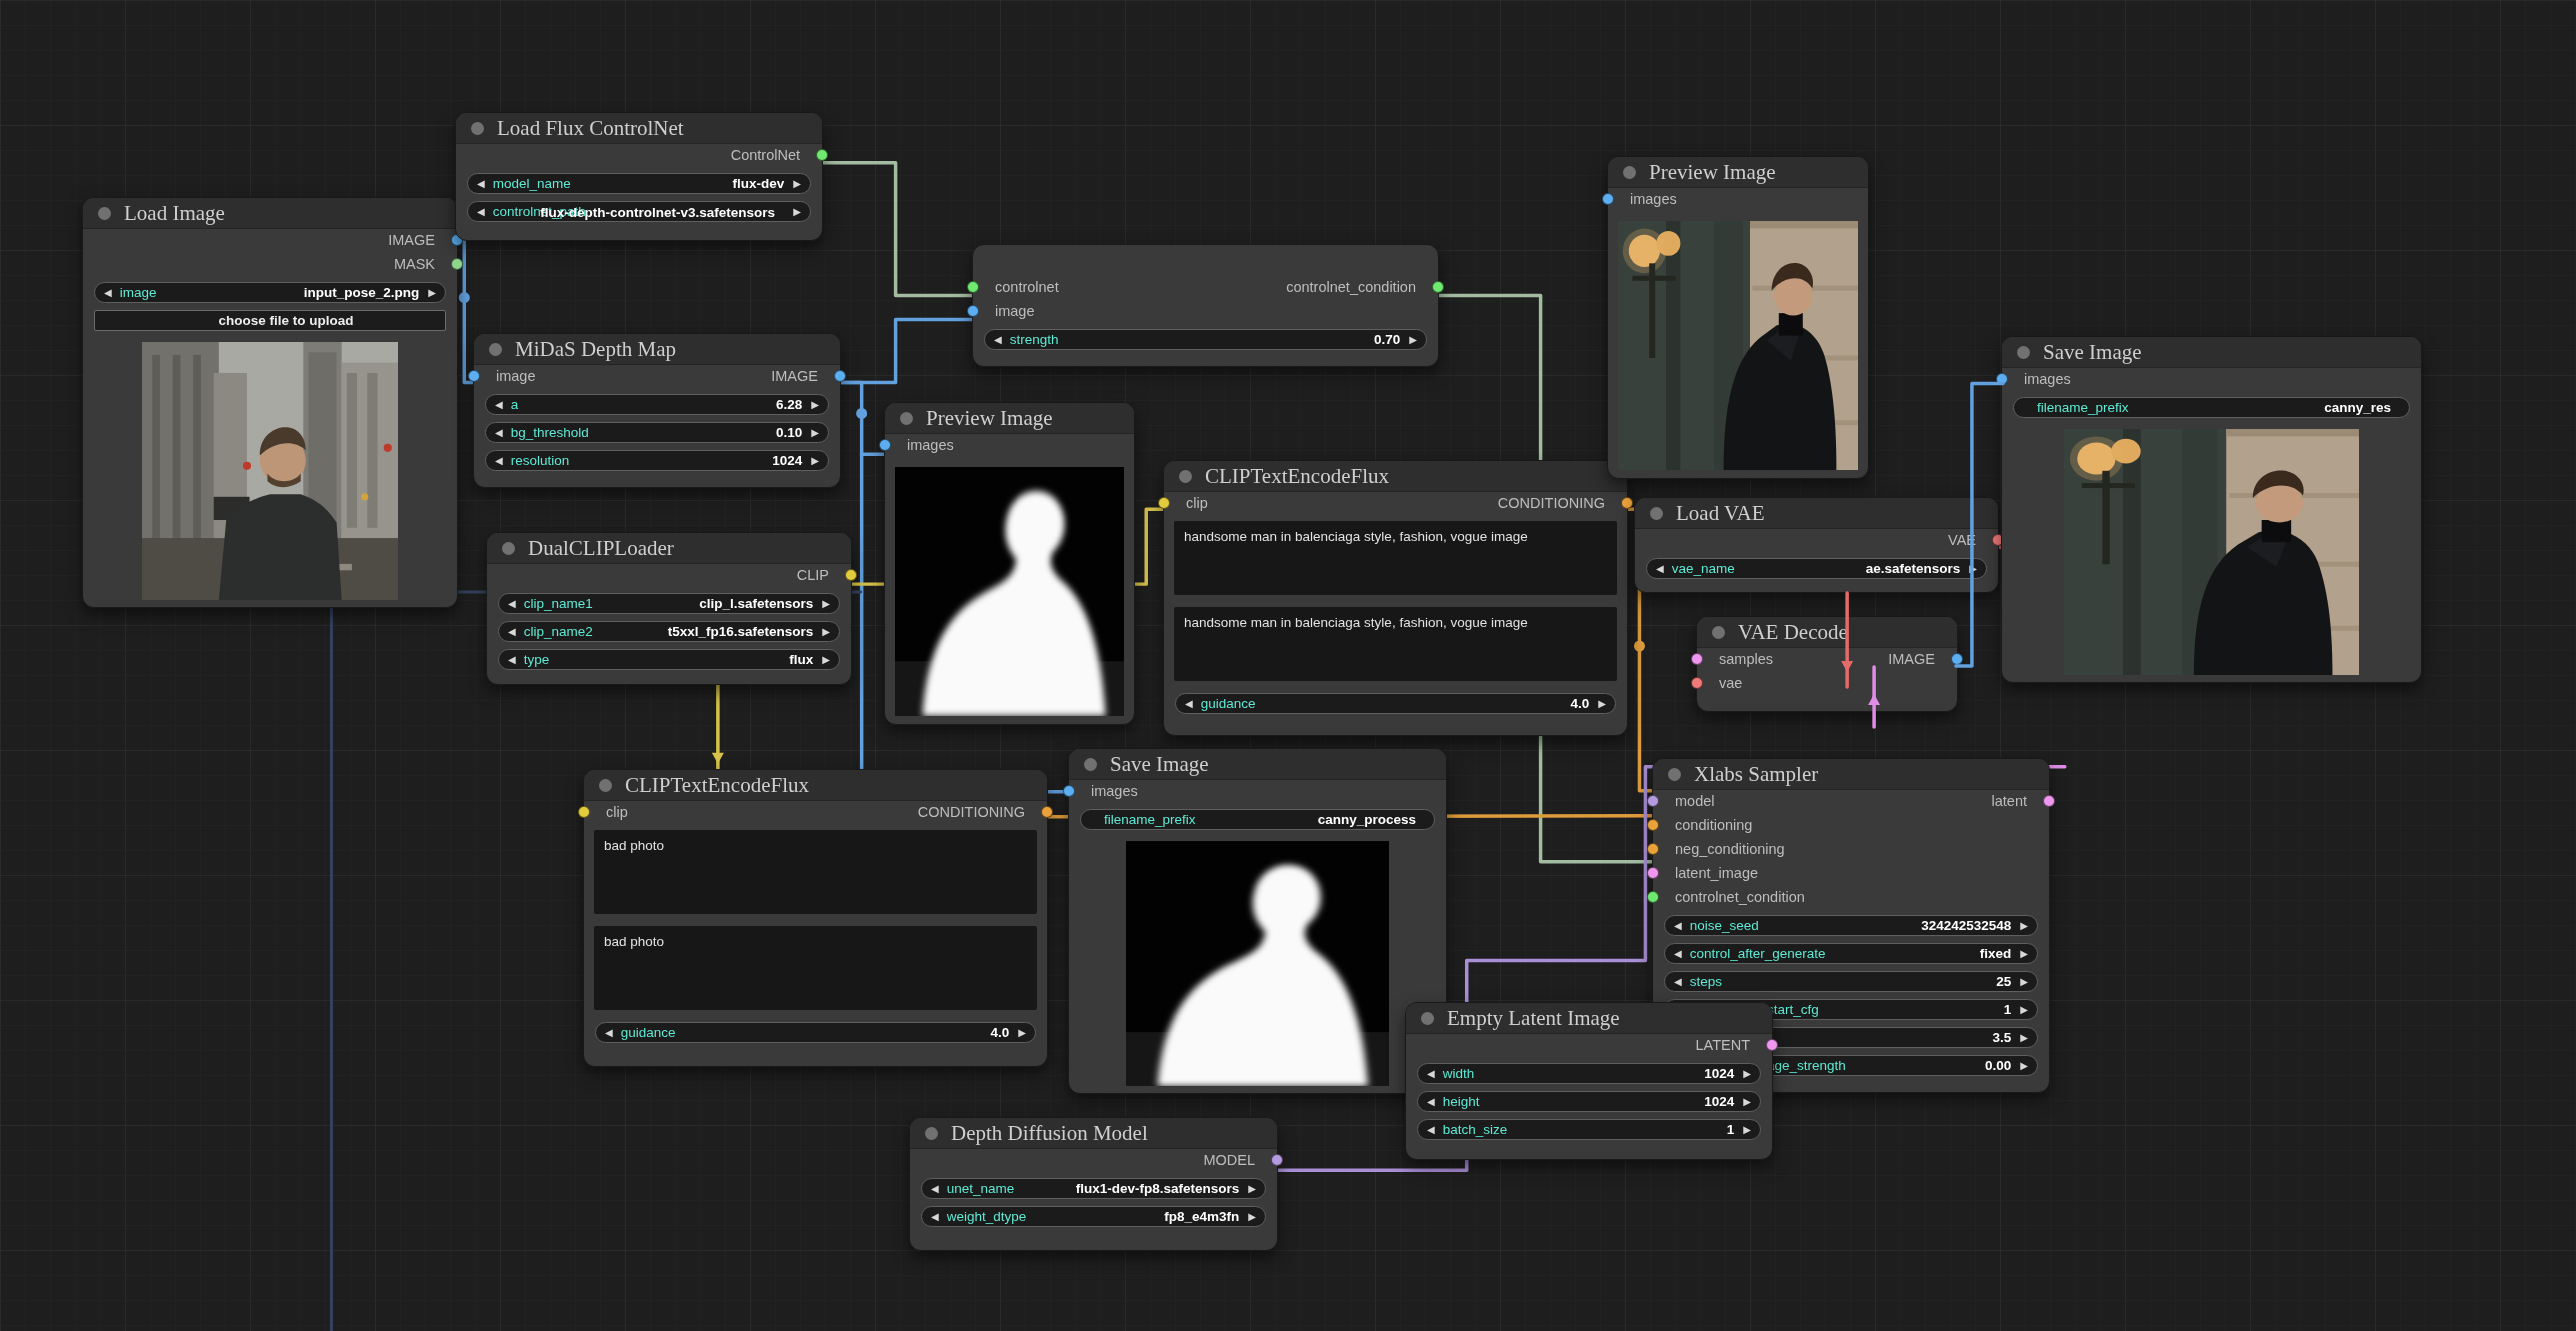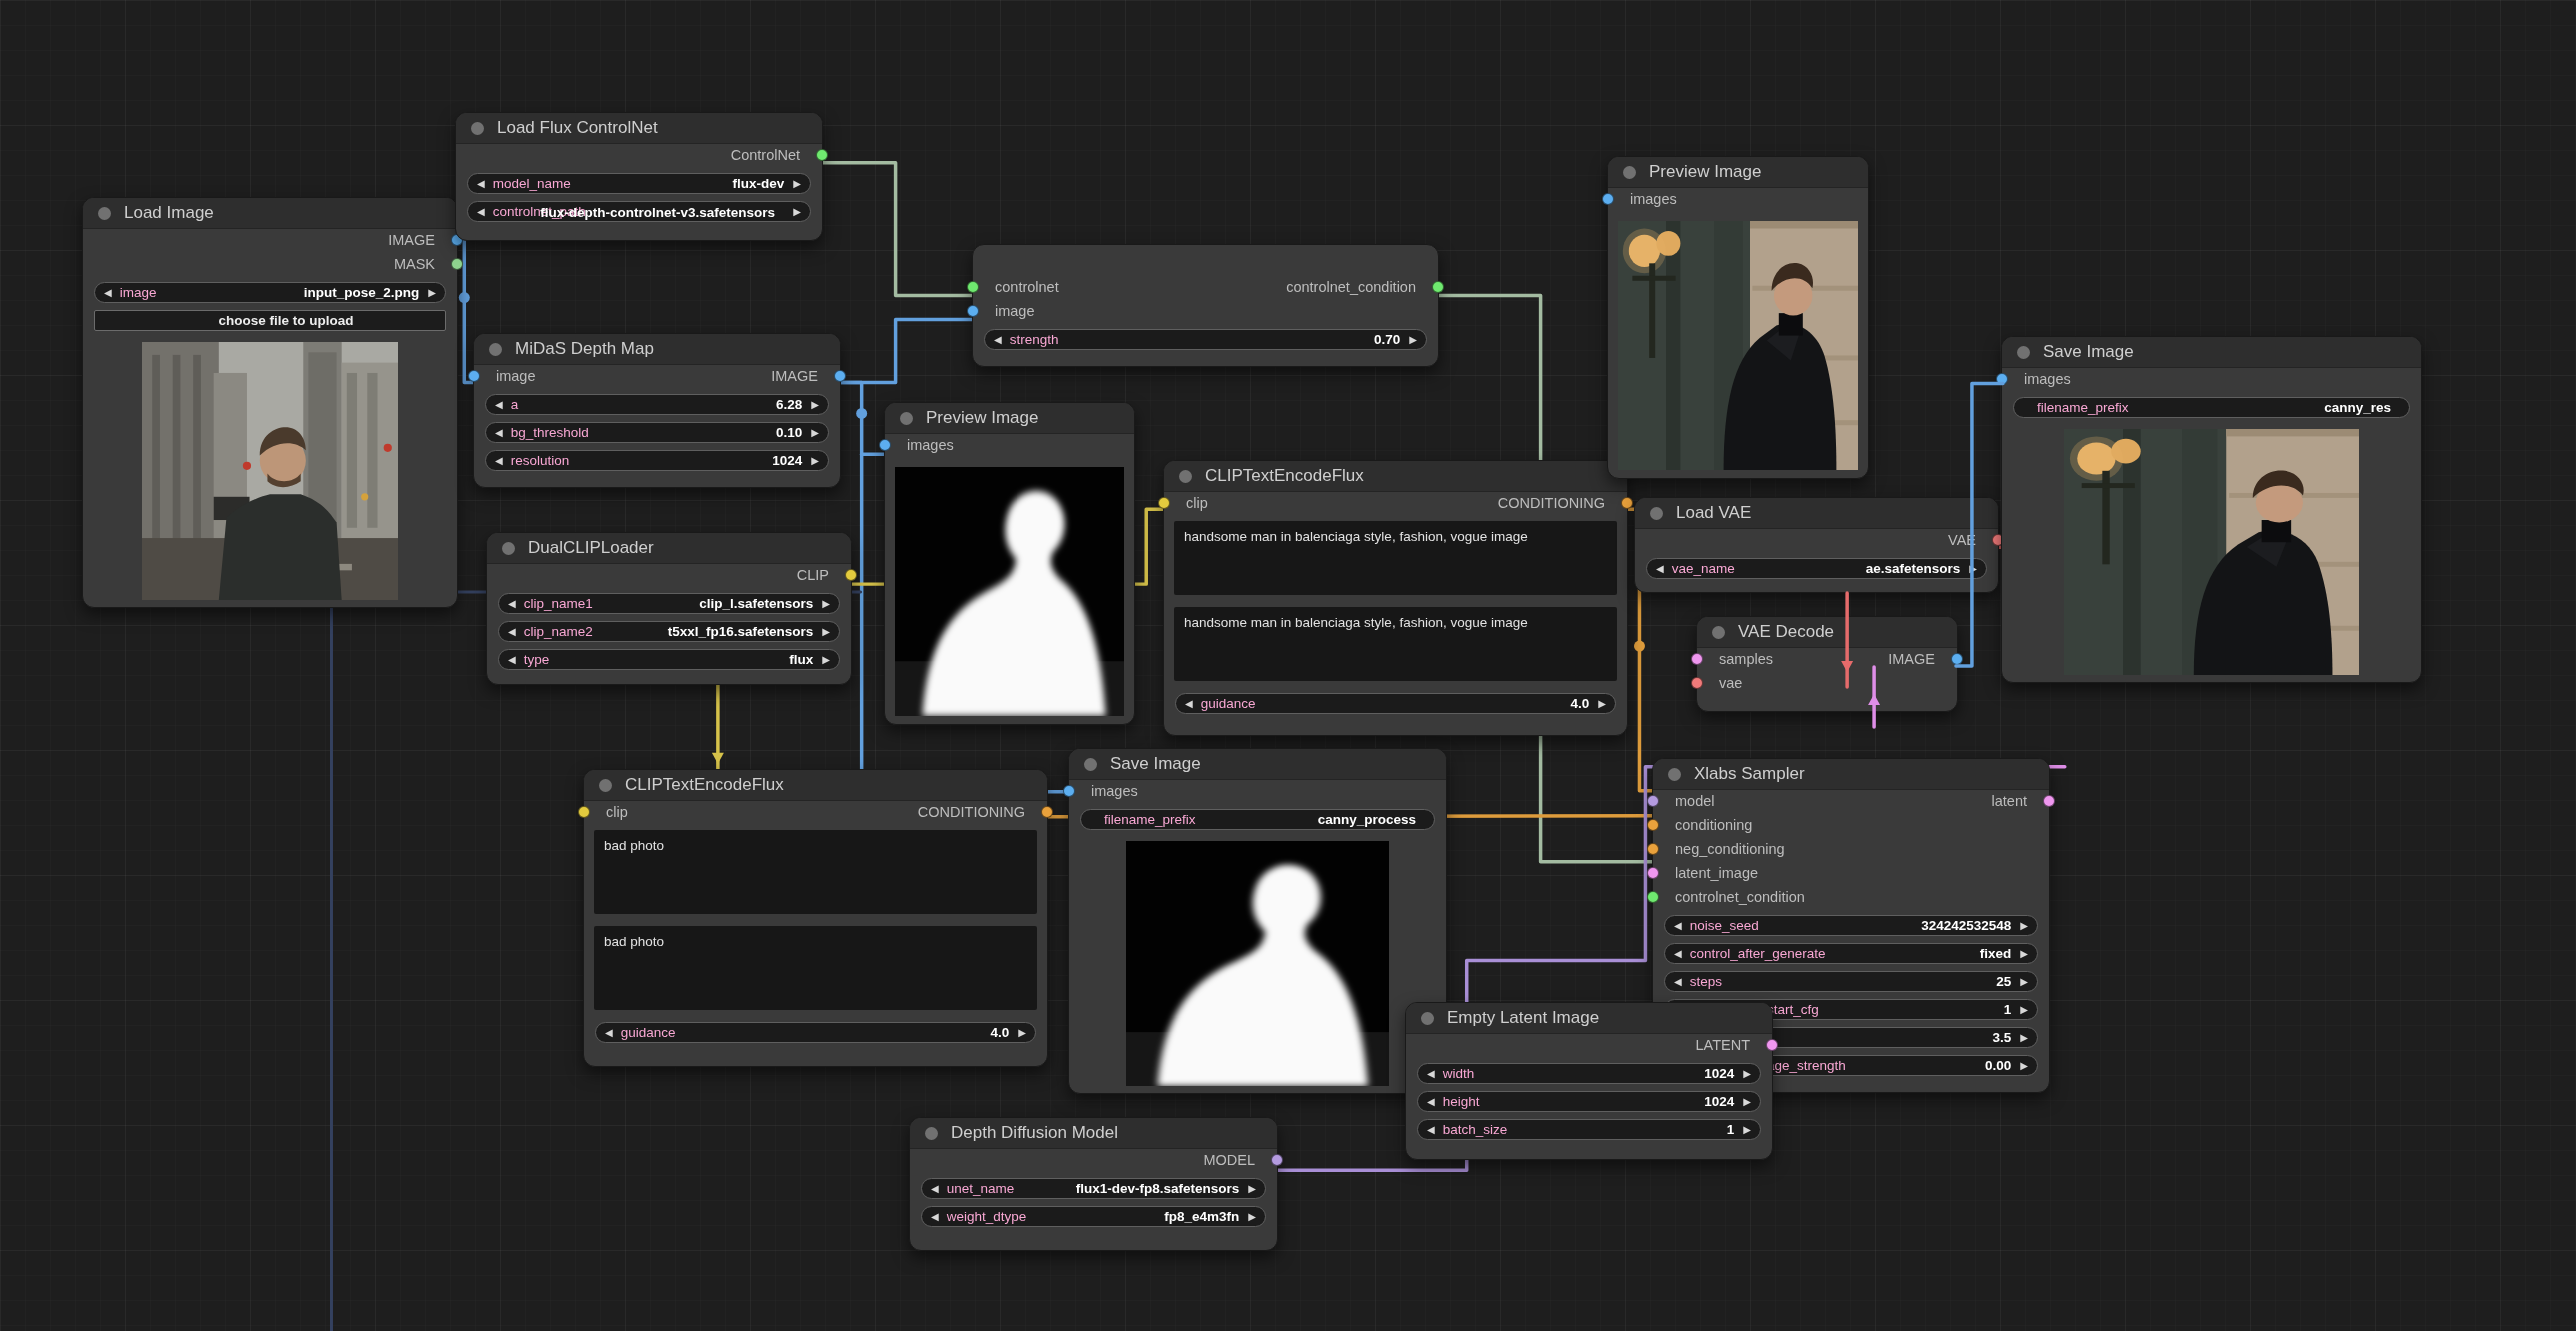--- a/index.html
+++ b/index.html
@@ -13,34 +13,34 @@
     background-size:125px 125px,125px 125px,25px 25px,25px 25px;
     font-family:"Liberation Sans", sans-serif;}
   svg.wirelayer{position:absolute;left:0;top:0;pointer-events:none;}
   #wires-under{z-index:1;}
   #wires-over{z-index:40;}
   .node{position:absolute;background:#3a3a3a;border:1px solid #191919;border-radius:12px;
     box-shadow:0 7px 16px rgba(0,0,0,.5);z-index:10;}
   .titlebar{position:absolute;left:0;top:0;right:0;height:30px;background:#2e2e2e;
     border-radius:11px 11px 0 0;border-bottom:1px solid #242424;display:flex;align-items:center;cursor:default;}
   .collapse-dot{width:13px;height:13px;border-radius:50%;background:#717171;margin-left:15px;flex:0 0 auto;}
-  .title{margin-left:13px;font-size:17px;color:#cfcfcf;white-space:nowrap;}
+  .title{margin-left:13px;font-size:21px;color:#cfcfcf;white-space:nowrap;font-family:Liberation Serif, serif;}
   .slotrow{position:absolute;left:0;right:0;height:24px;}
   .slot-label{position:absolute;top:50%;transform:translateY(-50%);font-size:14.5px;color:#bdbdbd;white-space:nowrap;}
   .slot-label.in{left:22px;}
   .slot-label.out{right:22px;}
   .slot-dot{position:absolute;top:50%;width:12px;height:12px;border-radius:50%;
     transform:translateY(-50%);border:1px solid rgba(0,0,0,.55);box-sizing:border-box;}
   .slot-dot.in{left:-6px;}
   .slot-dot.out{right:-6px;}
   .widget{position:absolute;left:11px;right:11px;height:21px;background:#1b1b1b;
     border:1.3px solid #5f5f5f;border-radius:12px;display:flex;align-items:center;
     box-sizing:border-box;padding:0 9px;overflow:hidden;}
   .warrow{font-size:10px;color:#d8d8d8;flex:0 0 auto;line-height:1;}
-  .wlabel{font-size:13.5px;color:#f9a8d4;margin-left:8px;white-space:nowrap;flex:0 0 auto;}
+  .wlabel{font-size:13.5px;color:#5eead4;margin-left:8px;white-space:nowrap;flex:0 0 auto;}
   .wspacer{flex:1 1 auto;}
   .wvalue{font-size:13.5px;font-weight:600;color:#fff;margin-right:9px;white-space:nowrap;flex:0 0 auto;}
   .widget.field .wlabel{margin-left:14px;}
   .widget.overlap{position:absolute;}
   .widget.overlap .wvalue{position:absolute;right:26px;top:50%;transform:translateY(-50%);z-index:2;}
   .nbutton{position:absolute;left:11px;right:11px;height:21px;background:#1c1c1c;border:1px solid #6b6b6b;
     border-radius:2px;display:flex;align-items:center;justify-content:center;
     font-size:13.5px;font-weight:600;color:#ececec;box-sizing:border-box;padding-left:32px;}
   .ntextarea{position:absolute;left:10px;right:10px;background:#171717;border-radius:2px;
     color:#e2e2e2;font-size:13.5px;padding:7px 10px;box-sizing:border-box;overflow:hidden;line-height:1.35;}

